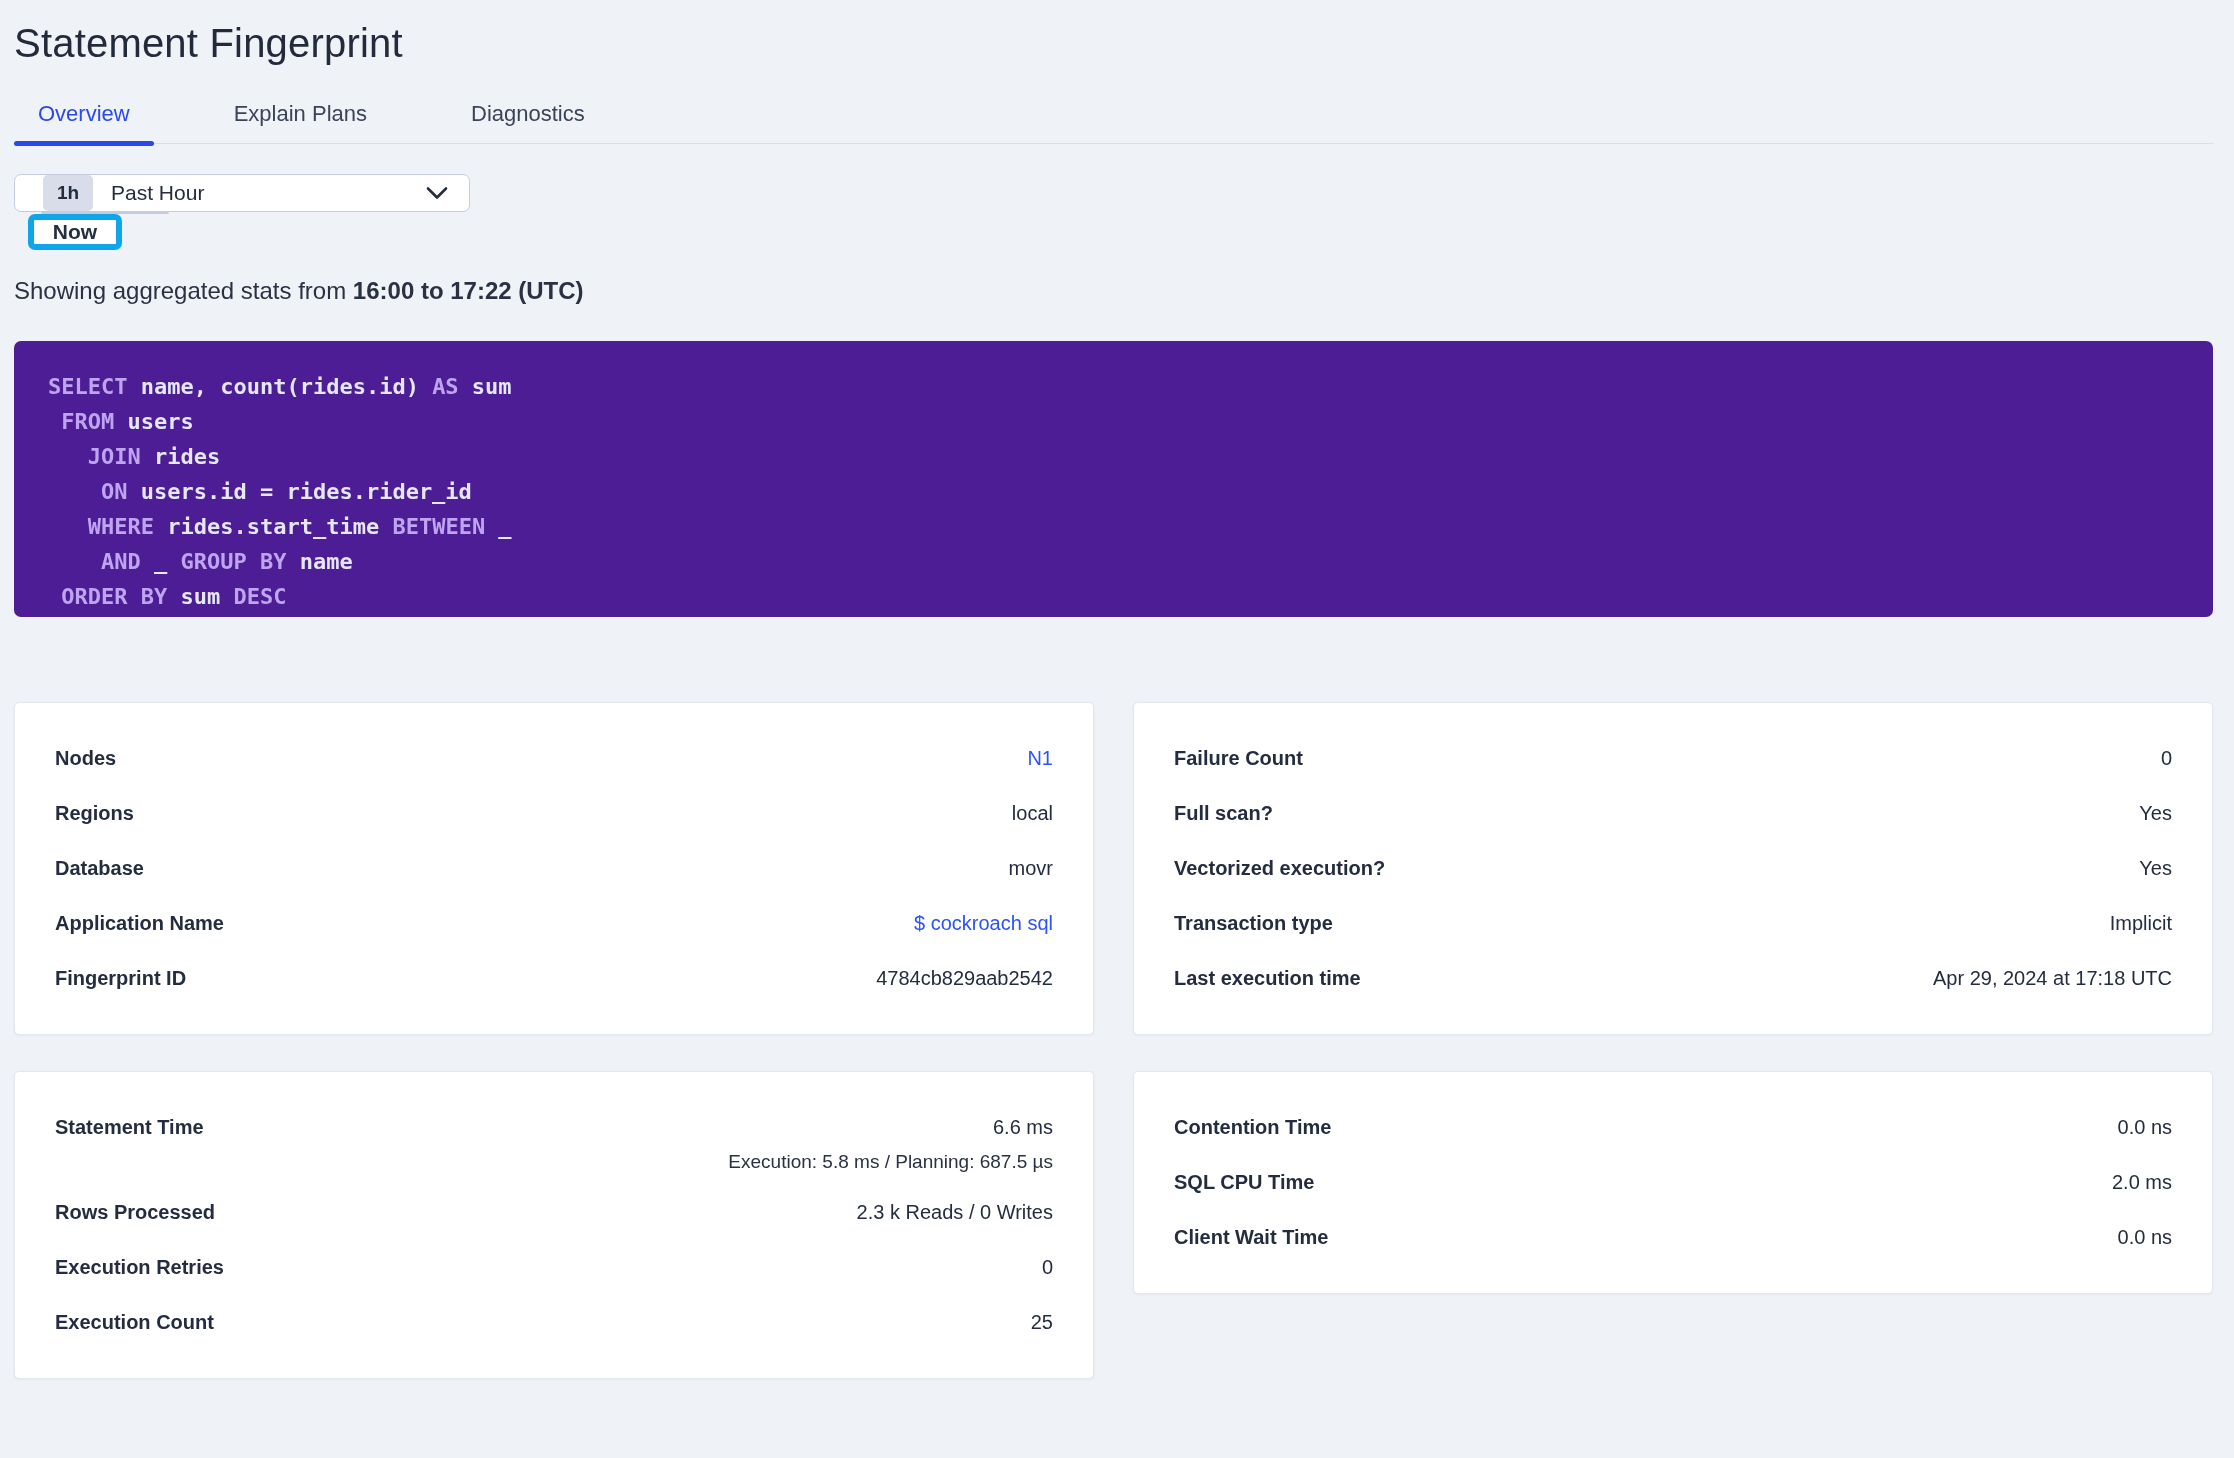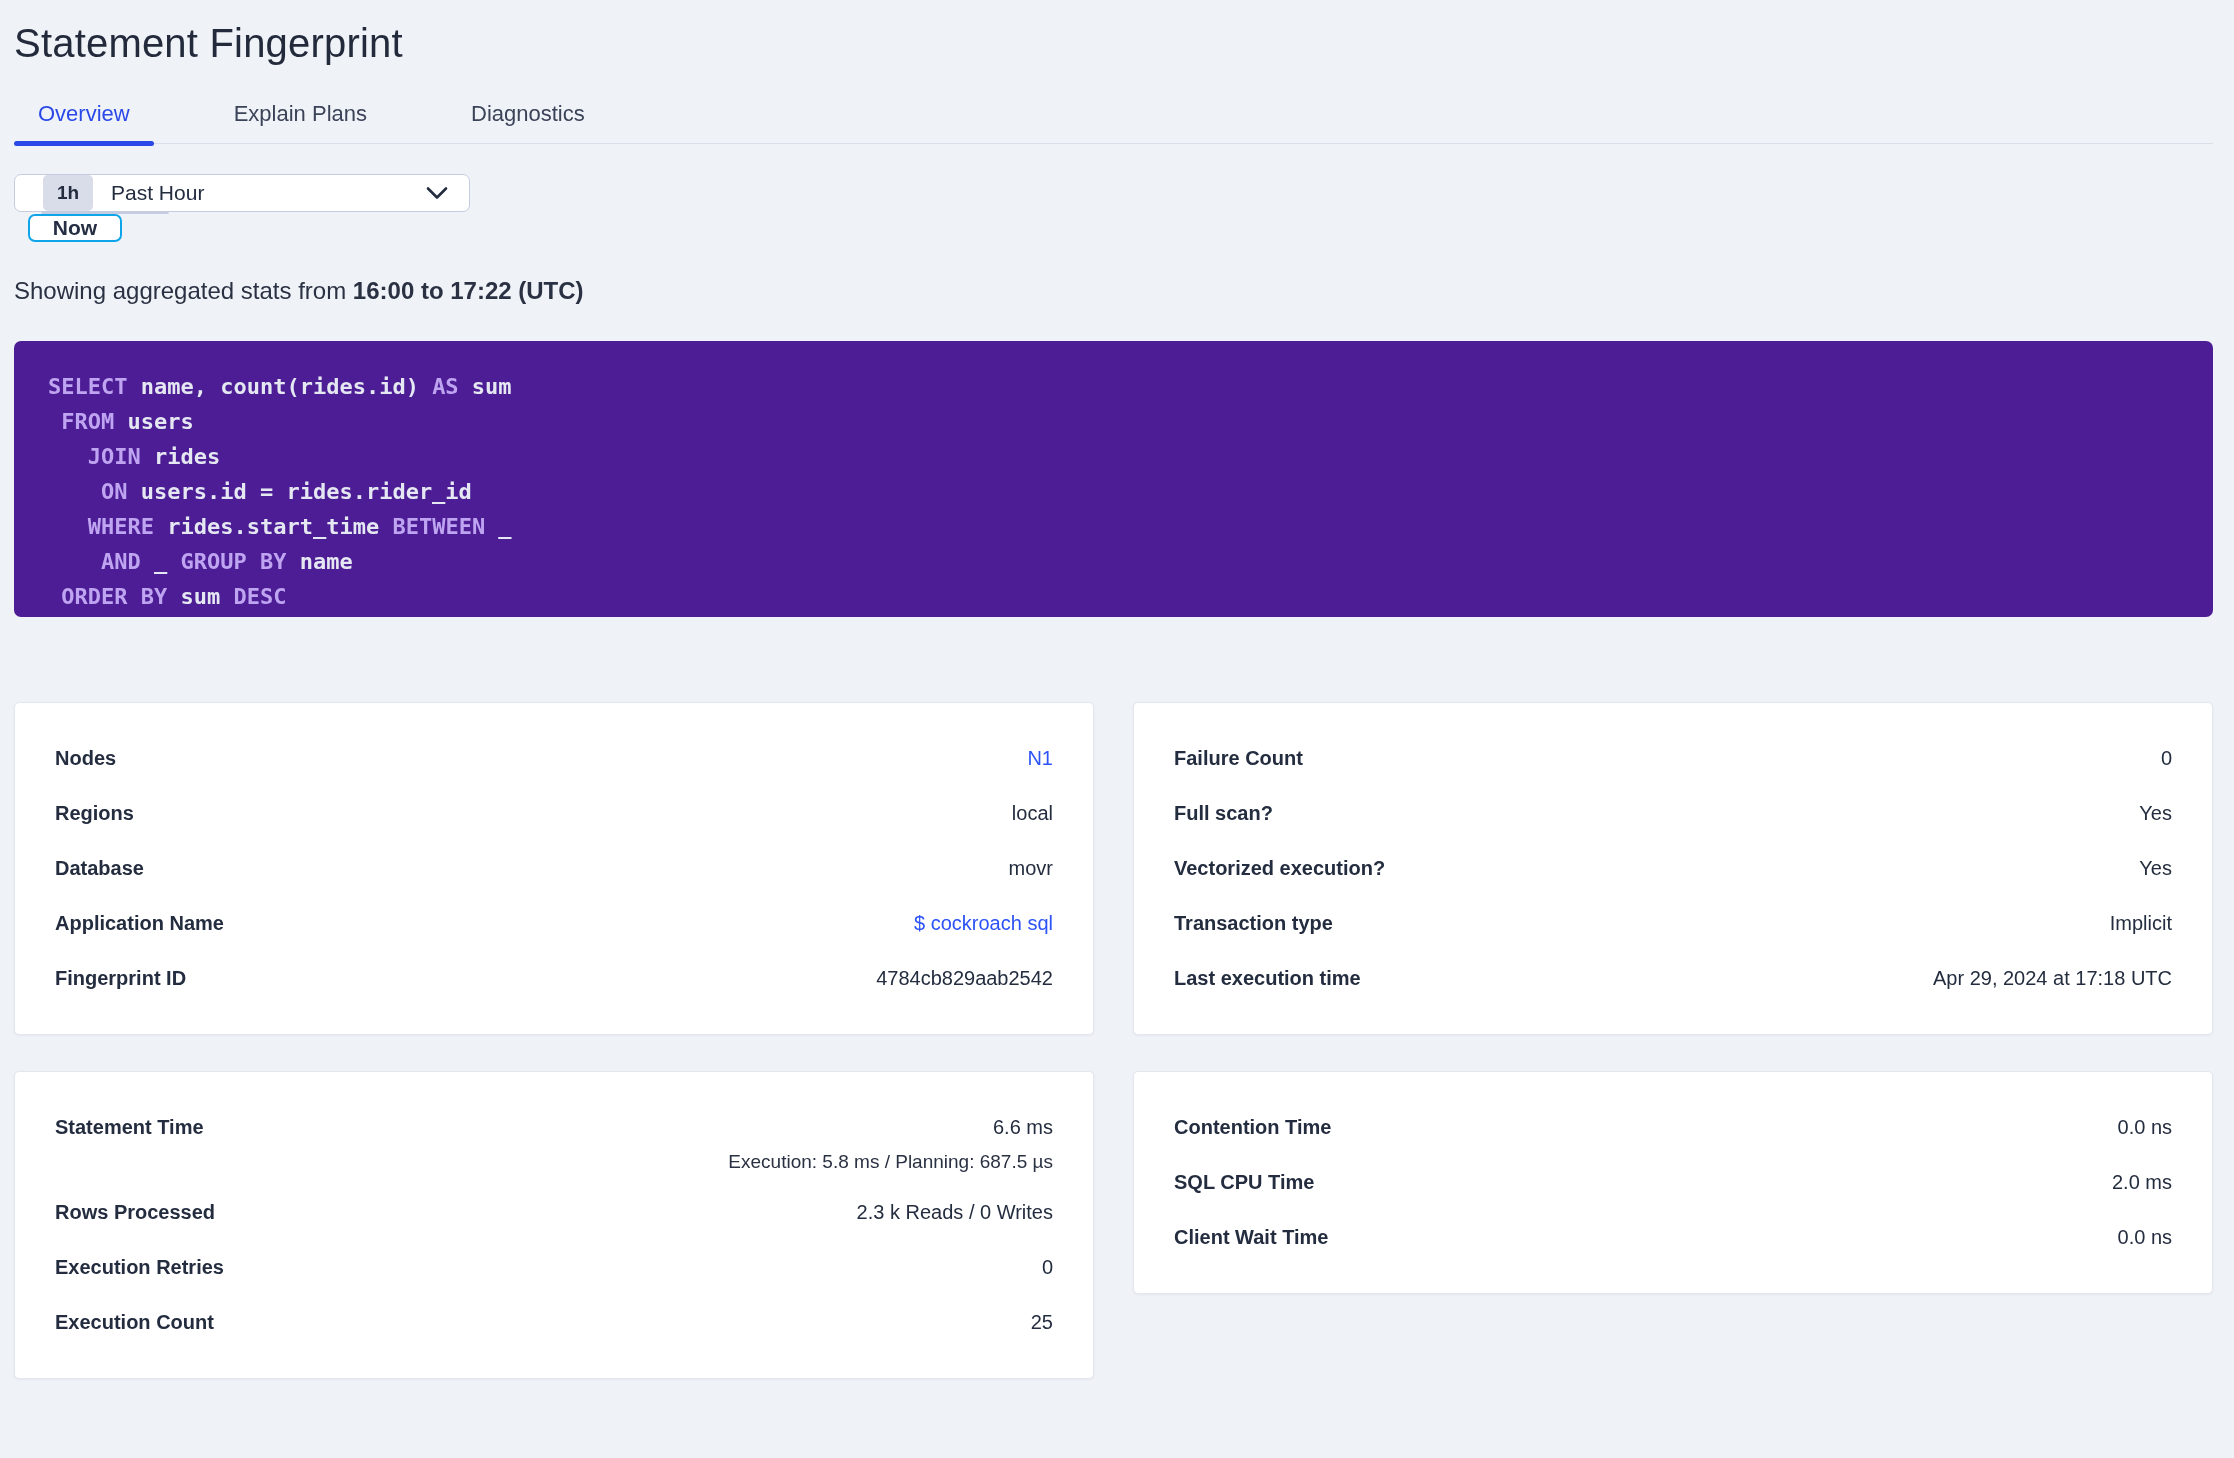--- a/index.html
+++ b/index.html
@@ -59,21 +59,21 @@
     background: #fff; border: 1px solid #c5cce0; border-radius: 7px;
     display: flex; overflow: hidden;
   }
   .pager-btn {
     flex: 1; display: flex; align-items: center; justify-content: center;
     cursor: pointer;
   }
   .pager-btn:first-child { border-right: 1px solid #c5cce0; }
   .now-btn {
     margin-left: 14px; width: 94px; height: 66px;
-    background: #fff; border: 2px solid #0ea5e9; border-radius: 7px;
+    background: #fff; border: 6px solid #0ea5e9; border-radius: 7px;
     display: flex; align-items: center; justify-content: center;
     font-size: 21px; font-weight: 700; color: #262e44; cursor: pointer;
   }
 
   
   .caption { margin-top: 37px; font-size: 24px; color: #2a3142; }
   .caption .bold { font-weight: 700; }
 
   
   .sql-box {

